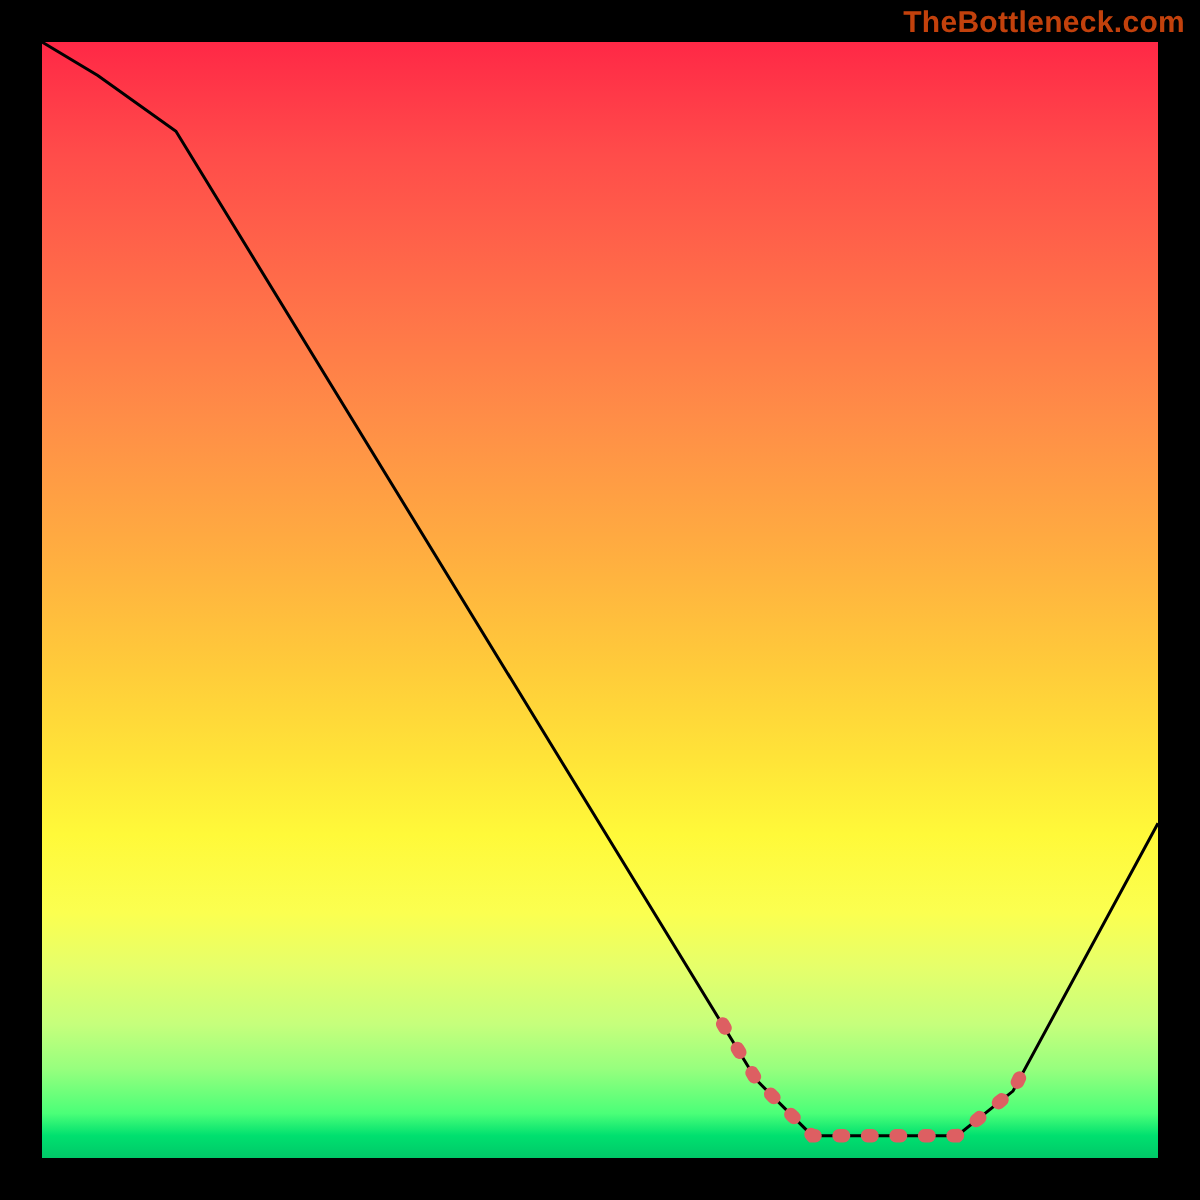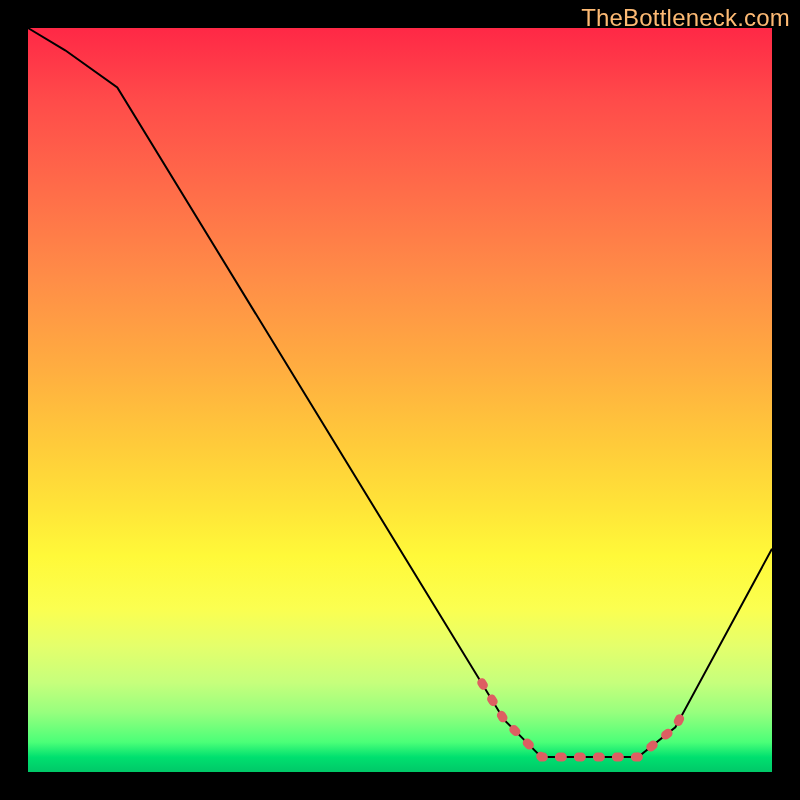--- a/index.html
+++ b/index.html
@@ -8,23 +8,23 @@
     background: #000;
     width: 800px;
     height: 800px;
     position: relative;
     font-family: Arial, Helvetica, sans-serif;
   }
   .watermark {
     position: absolute;
     top: 4px;
     right: 10px;
-    color: #fdba74;
-    font-size: 24px;
-    font-weight: 400;
+    color: #c2410c;
+    font-size: 20px;
+    font-weight: 700;
     letter-spacing: 0.2px;
     z-index: 5;
   }
   .plot-area {
     position: absolute;
     left: 28px;
     top: 28px;
     width: 744px;
     height: 744px;
     background: linear-gradient(

